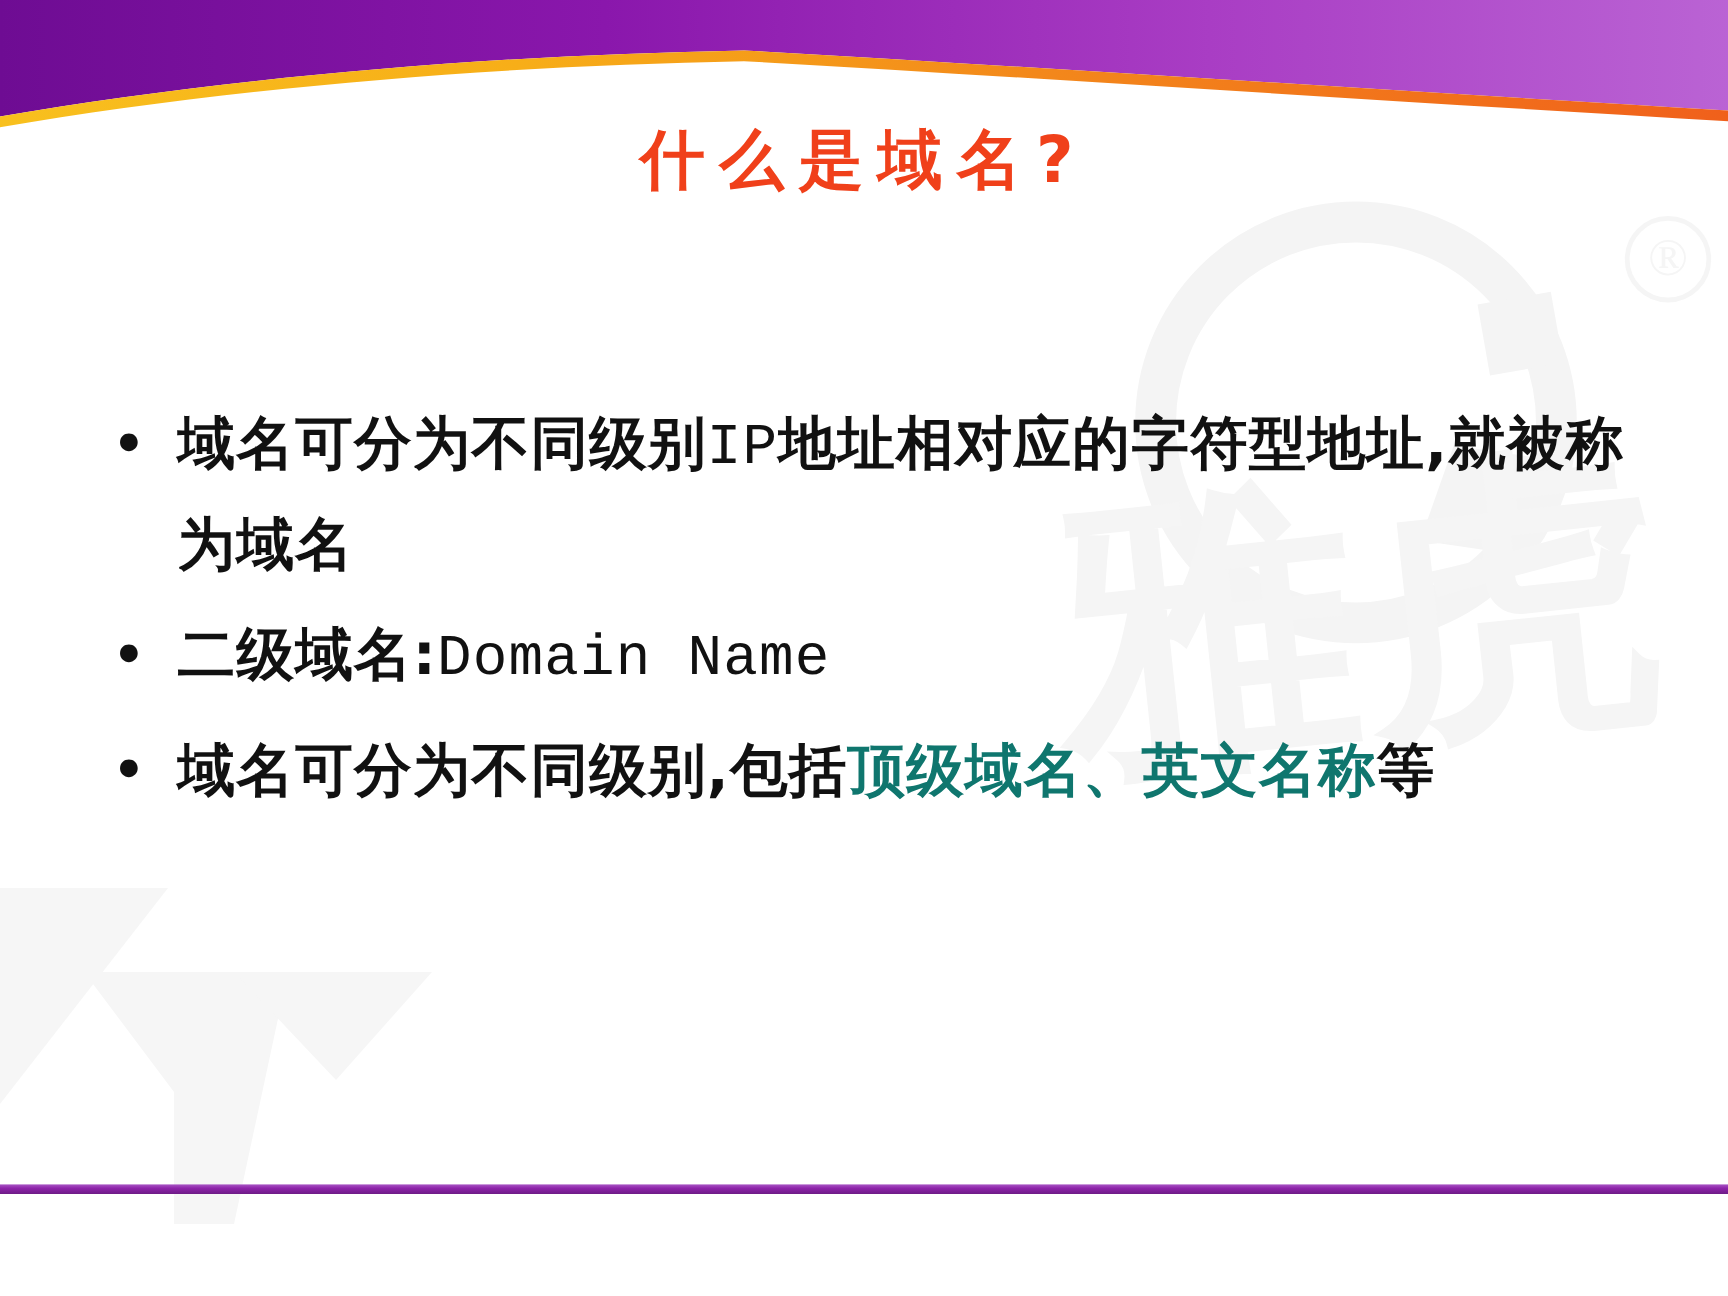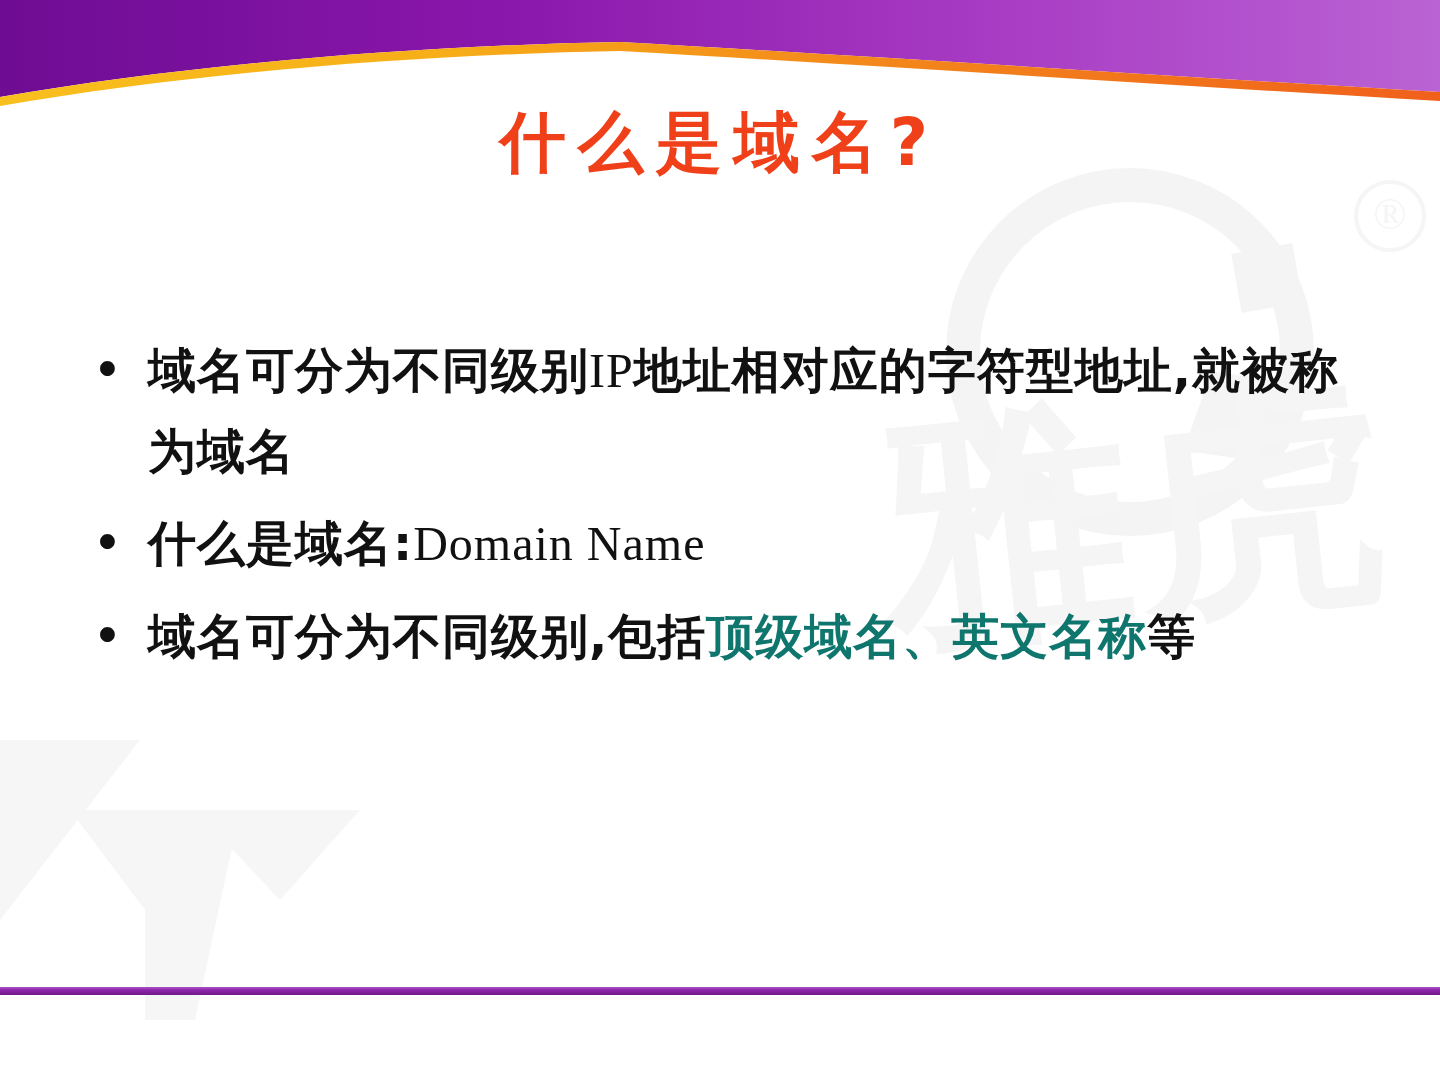--- a/index.html
+++ b/index.html
@@ -102,21 +102,21 @@
   .content {
     position: relative;
     z-index: 2;
   }
   .slide-title {
     position: absolute;
     left: 0;
     top: 98px;
     width: 1440px;
     text-align: center;
-    font-size: 66px;
+    font-size: 54px;
     font-weight: bold;
     letter-spacing: 12px;
     color: #F0401A;
     font-family: "DejaVu Sans", "Liberation Sans", sans-serif;
     white-space: nowrap;
   }
 
   .body-list {
     position: absolute;
     left: 86px;
@@ -139,21 +139,21 @@
   }
   .bullet-item .dot {
     position: absolute;
     left: 8px;
     top: 0;
     font-size: 42px;
     line-height: 80px;
     color: #111111;
   }
   .bullet-item .latin {
-    font-family: Liberation Serif, serif;
+    font-family: Liberation Mono, monospace;
     font-weight: normal;
     letter-spacing: 1px;
   }
   .hl {
     color: #0f766e;
   }
 
   
   .bottom-rule {
     position: absolute;
@@ -208,21 +208,21 @@
 
     <ul class="body-list">
 
       <li class="bullet-item">
         <span class="dot">•</span>
         <span>域名可分为不同级别</span><span class="latin">IP</span><span>地址相对应的字符型地址,就被称为域名</span>
       </li>
 
       <li class="bullet-item">
         <span class="dot">•</span>
-        <span>什么是域名:</span><span class="latin">Domain Name</span>
+        <span>二级域名:</span><span class="latin">Domain Name</span>
       </li>
 
       <li class="bullet-item">
         <span class="dot">•</span>
         <span>域名可分为不同级别,包括</span><span class="hl">顶级域名</span><span class="hl">、</span><span class="hl">英文名称</span><span>等</span>
       </li>
 
     </ul>
   </div>
 

